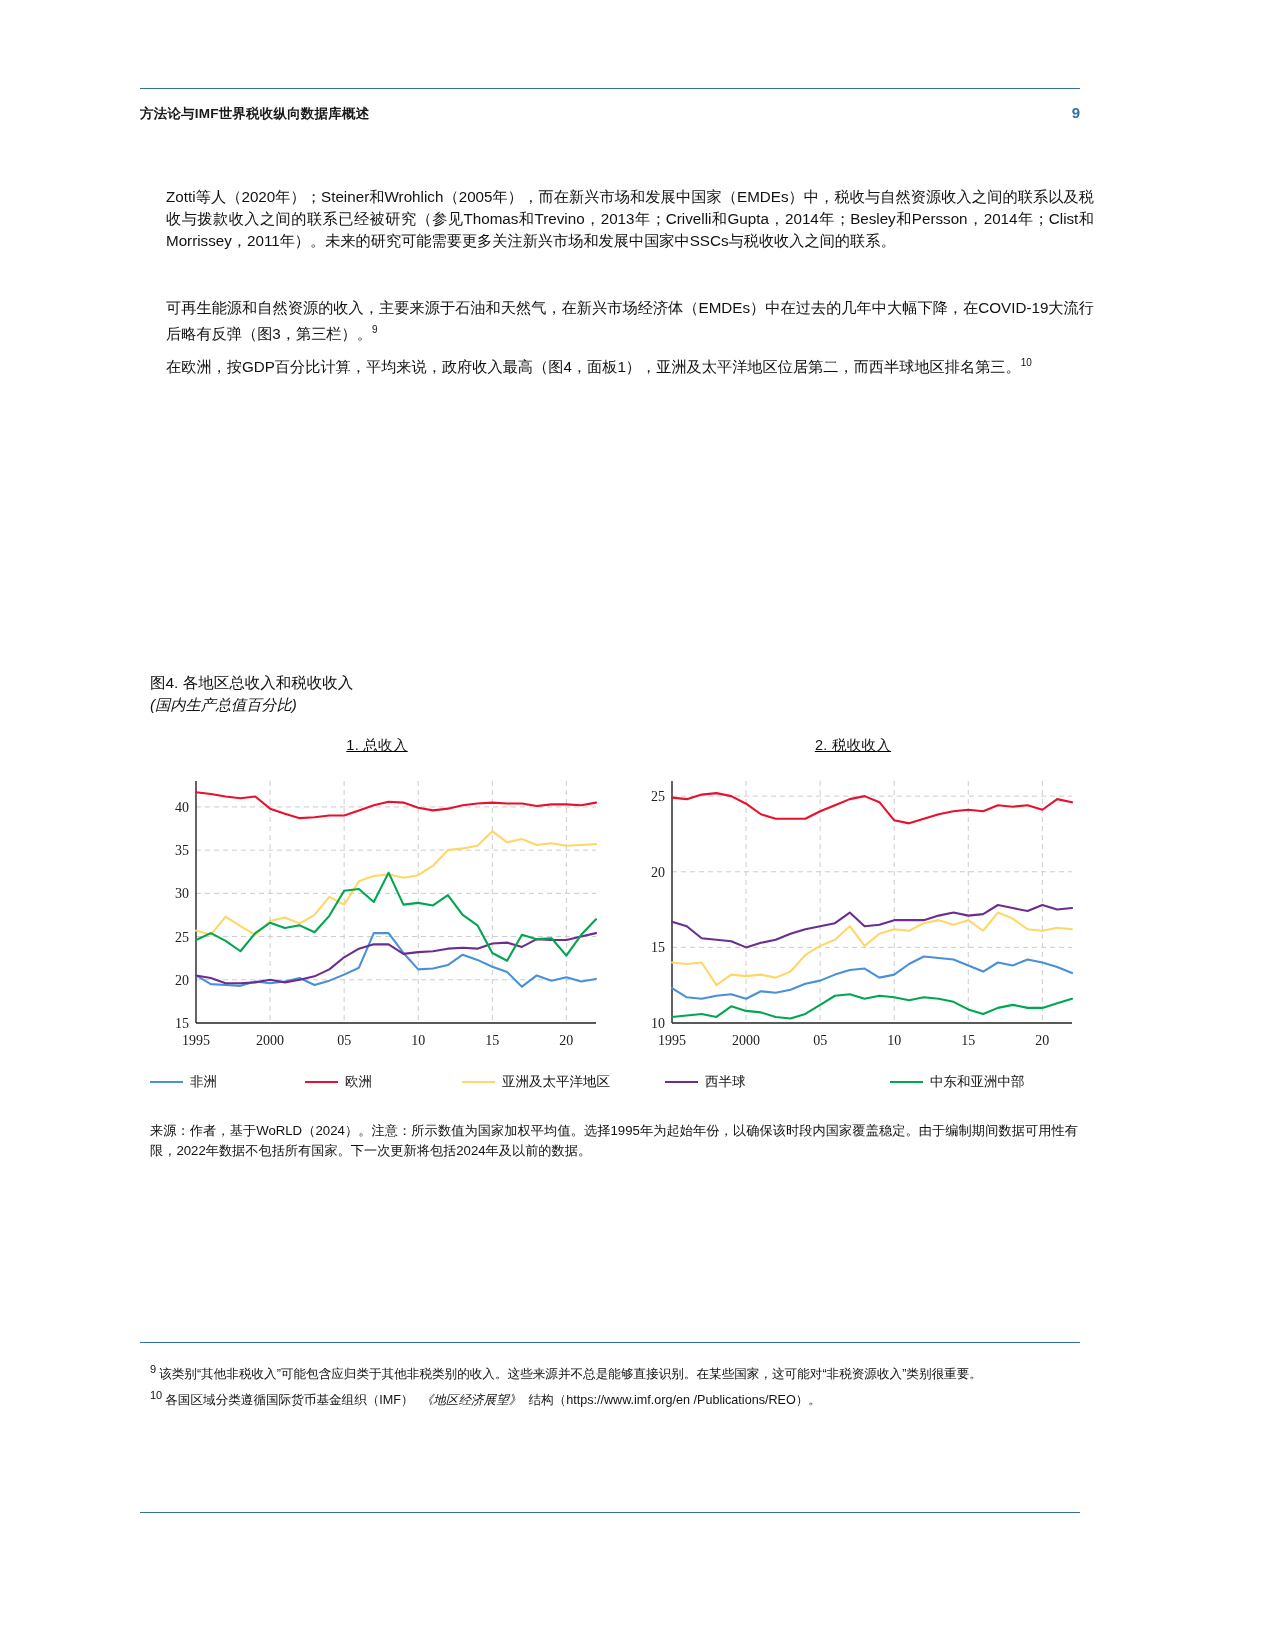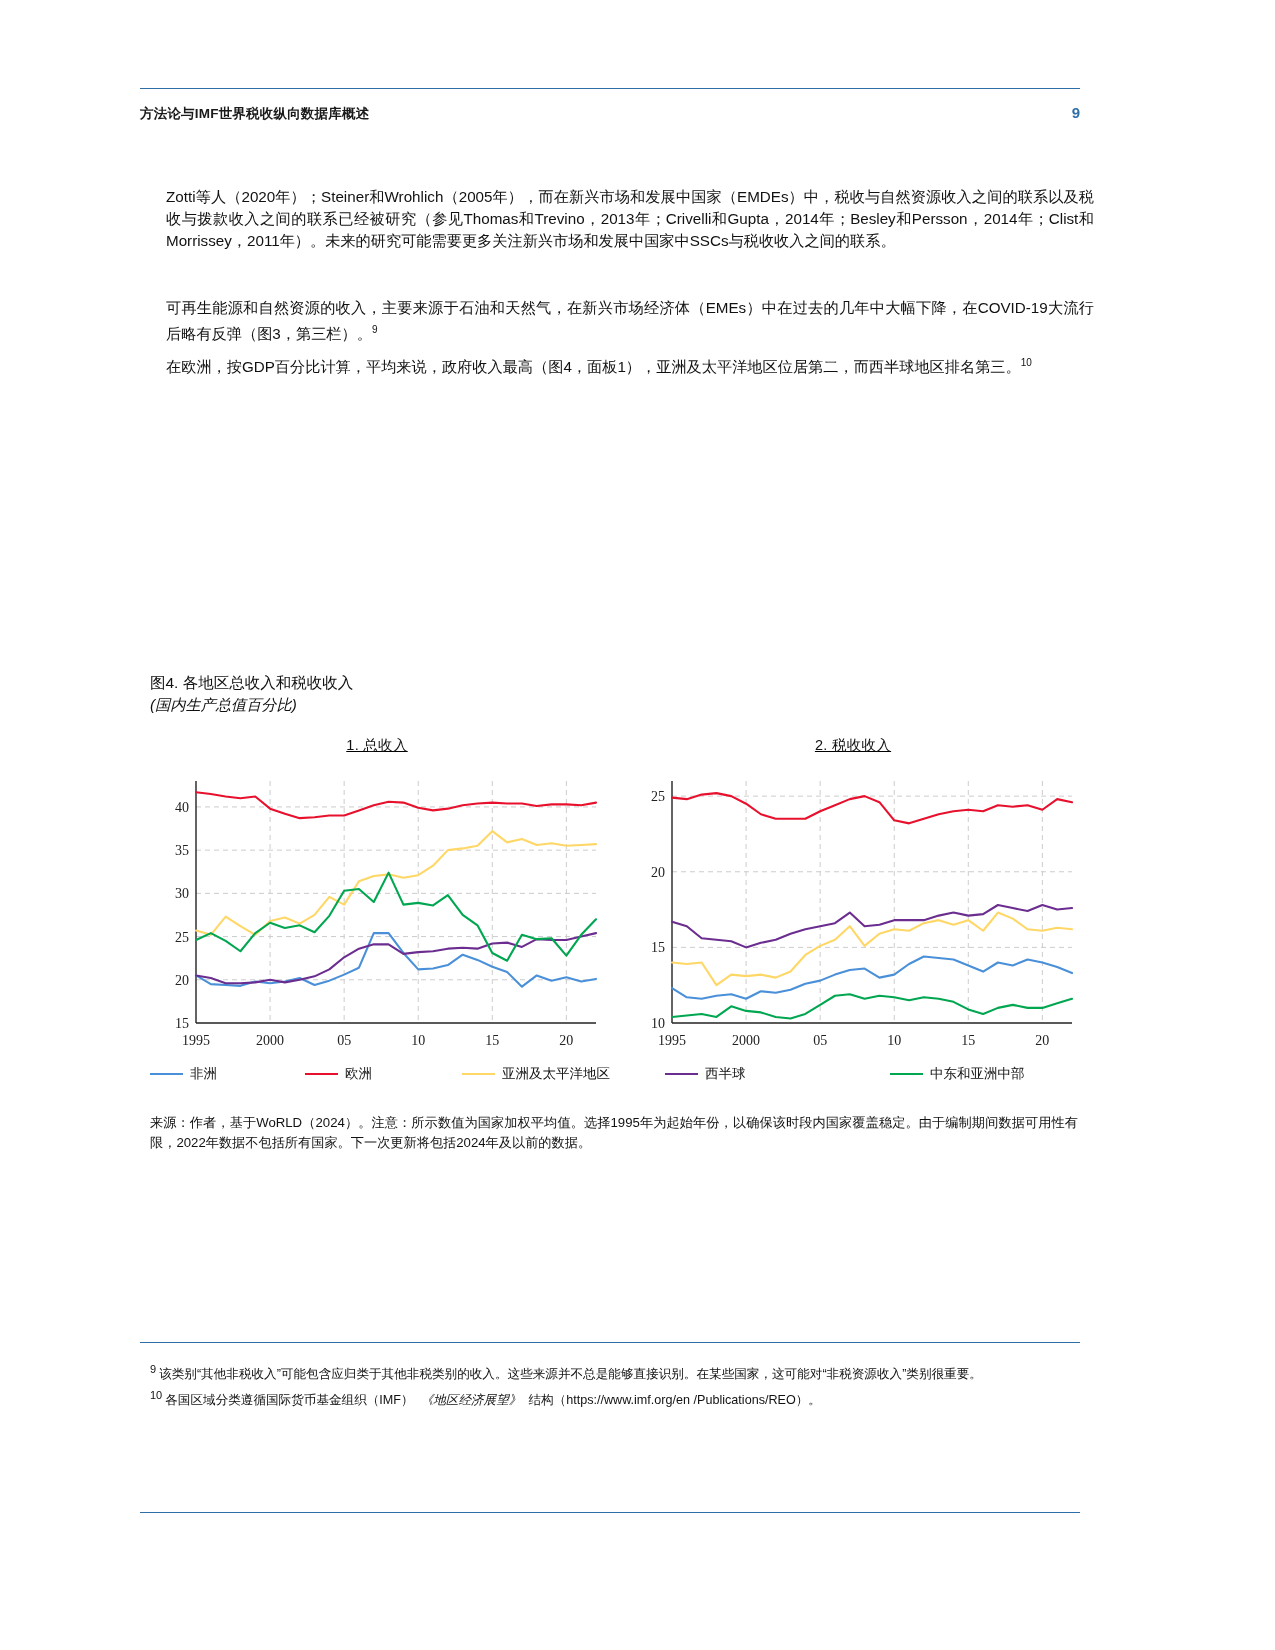--- a/index.html
+++ b/index.html
@@ -95,21 +95,21 @@
     text-align: center;
     font-size: 14.5px;
     color: #111;
     margin-bottom: 12px;
     letter-spacing: .3px;
   }
   .plot-wrap { position: relative; height: 290px; }
   .plot-wrap svg { display: block; }
 
   .legend {
-    margin-top: 8px;
+    margin-top: 16px;
     position: relative;
     height: 26px;
     width: 930px;
   }
   .legend-item {
     position: absolute;
     display: flex;
     align-items: center;
     gap: 7px;
     font-size: 13.5px;
@@ -152,21 +152,21 @@
 
   <hr class="rule" id="rule-top">
 
   <div class="header-row">
     <div class="header-title">方法论与IMF世界税收纵向数据库概述</div>
     <div class="page-number">9</div>
   </div>
 
   <div class="body-text" id="para1">Zotti等人（2020年）；Steiner和Wrohlich（2005年），而在新兴市场和发展中国家（EMDEs）中，税收与自然资源收入之间的联系以及税收与拨款收入之间的联系已经被研究（参见Thomas和Trevino，2013年；Crivelli和Gupta，2014年；Besley和Persson，2014年；Clist和Morrissey，2011年）。未来的研究可能需要更多关注新兴市场和发展中国家中SSCs与税收收入之间的联系。</div>
 
-  <div class="body-text" id="para2"><span>可再生能源和自然资源的收入，主要来源于石油和天然气，在新兴市场经济体（EMEs）中在过去的几年中大幅下降，在COVID-19大流行后略有反弹（图3，第三栏）。</span><sup>9</sup></div>
+  <div class="body-text" id="para2"><span>可再生能源和自然资源的收入，主要来源于石油和天然气，在新兴市场经济体（EMDEs）中在过去的几年中大幅下降，在COVID-19大流行后略有反弹（图3，第三栏）。</span><sup>9</sup></div>
 
   <div class="body-text" id="para3"><span>在欧洲，按GDP百分比计算，平均来说，政府收入最高（图4，面板1），亚洲及太平洋地区位居第二，而西半球地区排名第三。</span><sup>10</sup></div>
 
 
 
   <div class="figure">
     <div class="fig-title">图4. 各地区总收入和税收收入</div>
     <div class="fig-subtitle">(国内生产总值百分比)</div>
 
     <div class="panels">

